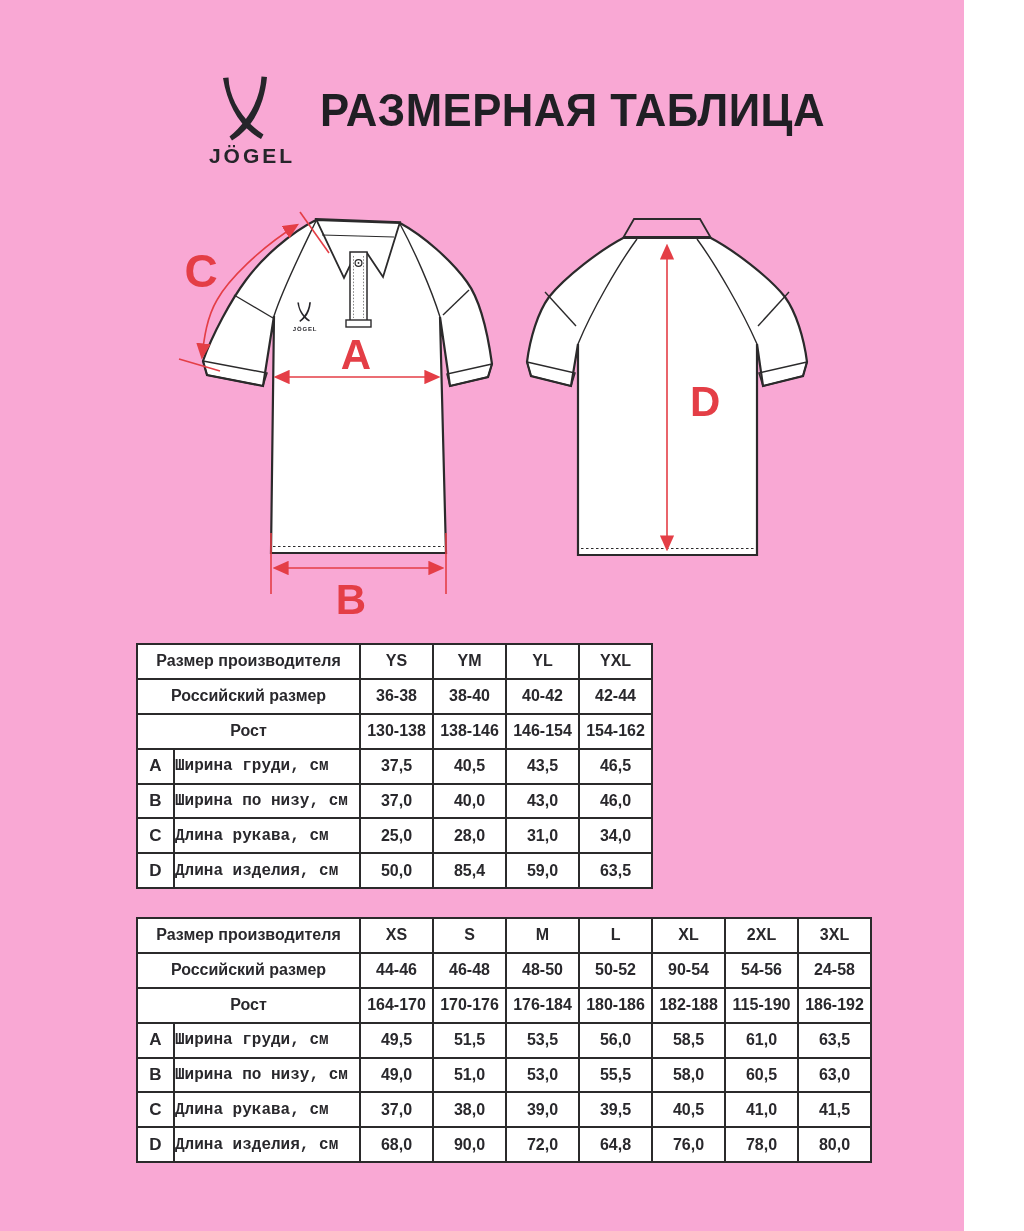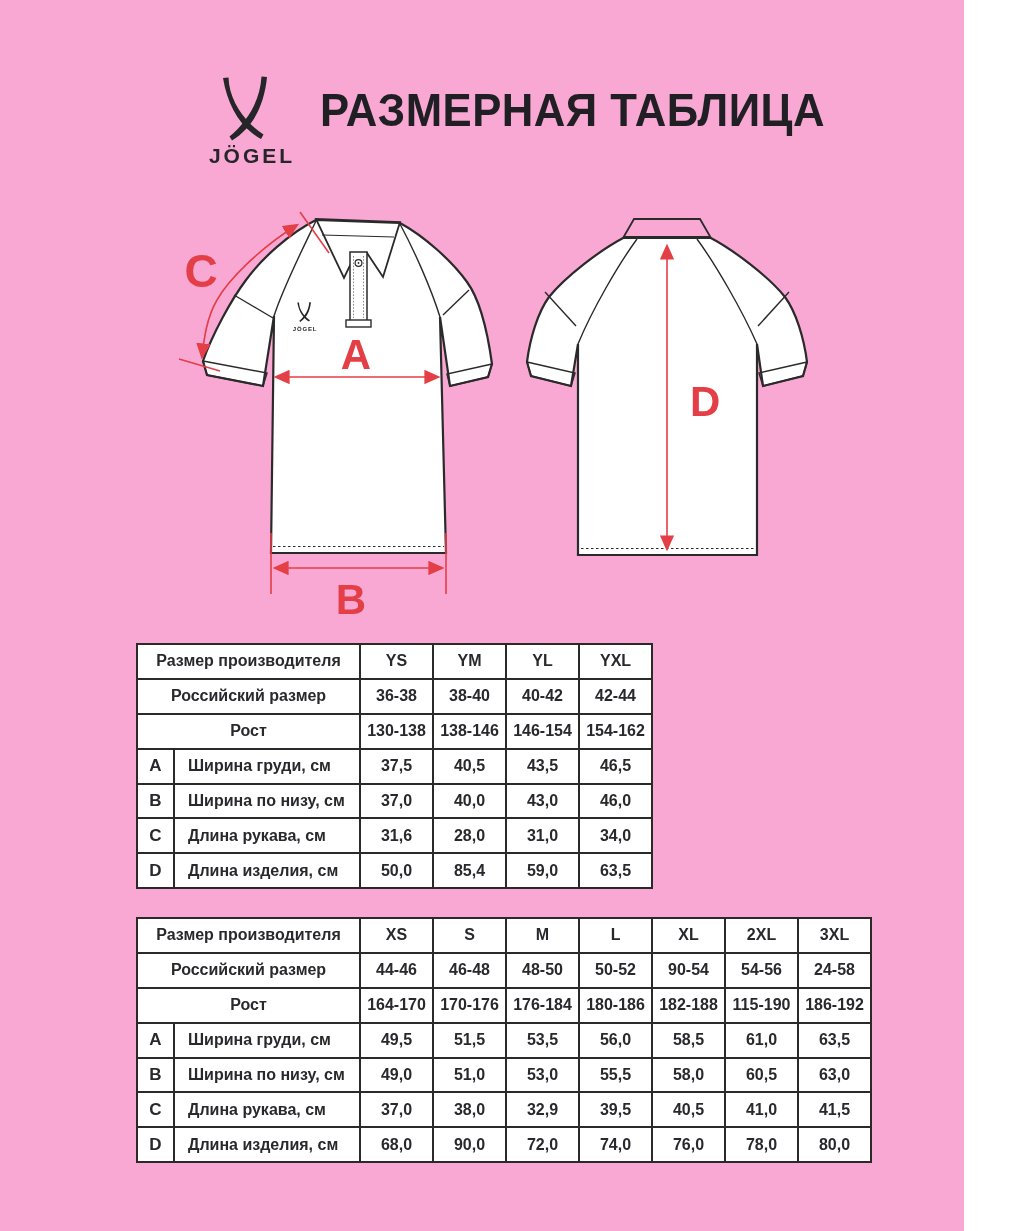--- a/index.html
+++ b/index.html
@@ -17,21 +17,21 @@
   .fillw{fill:#ffffff;}
   .red-line{stroke:#e43e46;stroke-width:1.6;fill:none;}
   .red-letter{fill:#e43e46;font-weight:700;font-family:"Liberation Sans",sans-serif;}
   
   table.size{position:absolute;left:136px;border-collapse:collapse;table-layout:fixed;
       background:#fff;}
   #t0{top:643px;width:515px;}
   #t1{top:917px;width:734px;}
   table.size th,table.size td{border:2px solid #2b2a2b;height:32.9px;padding:0;
       font-weight:700;font-size:16px;color:#29282c;text-align:center;vertical-align:middle;}
-  table.size th.measure{text-align:left;padding-left:13px;}
+  table.size th.measure{text-align:left;font-family:Liberation Mono, monospace;}
   table.size th.ltr{font-size:17px;}
 </style>
 </head>
 <body>
 
 <div id="page">
 
   <div id="page-title">РАЗМЕРНАЯ ТАБЛИЦА</div>
   <div id="brand-text">JÖGEL</div>
 
@@ -174,21 +174,21 @@
           <th class="ltr">B</th>
           <th class="measure">Ширина по низу, см</th>
           <td>37,0</td>
           <td>40,0</td>
           <td>43,0</td>
           <td>46,0</td>
         </tr>
         <tr>
           <th class="ltr">C</th>
           <th class="measure">Длина рукава, см</th>
-          <td>31,6</td>
+          <td>25,0</td>
           <td>28,0</td>
           <td>31,0</td>
           <td>34,0</td>
         </tr>
         <tr>
           <th class="ltr">D</th>
           <th class="measure">Длина изделия, см</th>
           <td>50,0</td>
           <td>85,4</td>
           <td>59,0</td>
@@ -259,33 +259,33 @@
           <td>55,5</td>
           <td>58,0</td>
           <td>60,5</td>
           <td>63,0</td>
         </tr>
         <tr>
           <th class="ltr">C</th>
           <th class="measure">Длина рукава, см</th>
           <td>37,0</td>
           <td>38,0</td>
-          <td>32,9</td>
+          <td>39,0</td>
           <td>39,5</td>
           <td>40,5</td>
           <td>41,0</td>
           <td>41,5</td>
         </tr>
         <tr>
           <th class="ltr">D</th>
           <th class="measure">Длина изделия, см</th>
           <td>68,0</td>
           <td>90,0</td>
           <td>72,0</td>
-          <td>74,0</td>
+          <td>64,8</td>
           <td>76,0</td>
           <td>78,0</td>
           <td>80,0</td>
         </tr>
       </tbody>
   </table>
 
 </div>
 
 </body></html>

